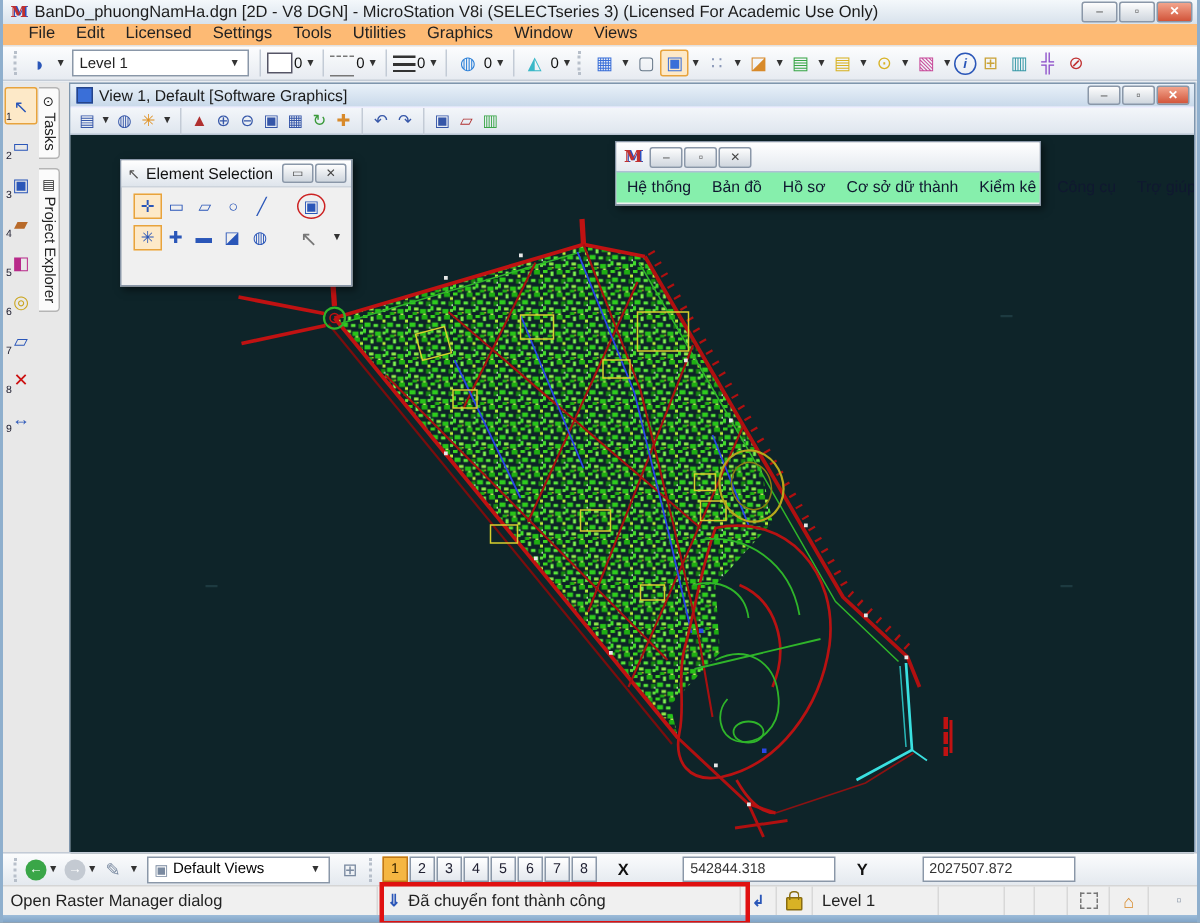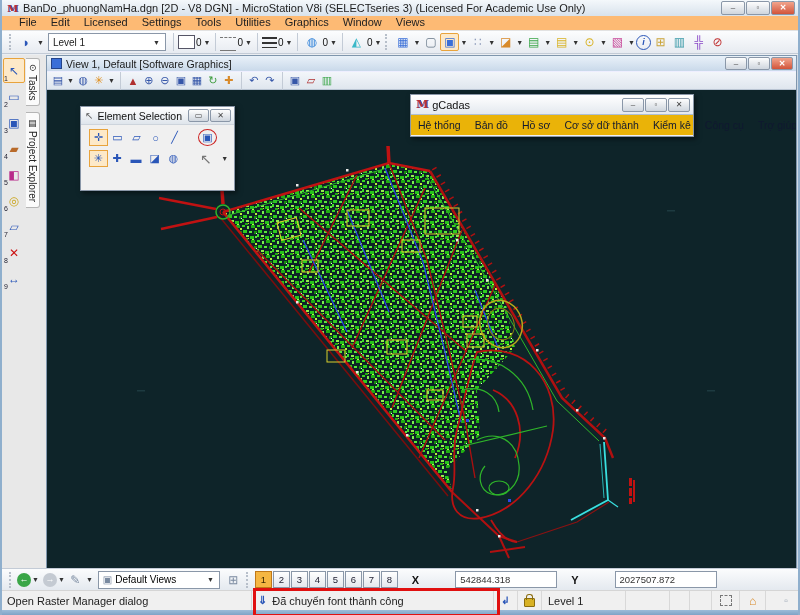--- a/index.html
+++ b/index.html
@@ -69,21 +69,21 @@
   .esico{width:17px;height:15px;display:inline-flex;align-items:center;justify-content:center;font-size:11px;color:#2a56b8;border:1px solid transparent;}
   .esico.hl{border-color:#e8a33c;background:#fde9c8;}
   .esico.ring{border:1.5px solid #cc2222;border-radius:50%;color:#2a56b8;}
   .esspacer{width:14px;}
   
   #gcadas{position:absolute;left:363px;top:4px;width:282px;height:41px;background:#f0f0f0;
     border:1px solid #8a97a8;box-shadow:2px 2px 5px rgba(0,0,0,.5);}
   #gtitle{height:19px;background:linear-gradient(#ffffff,#e4e9ef);display:flex;align-items:center;font-size:11px;color:#111;}
   #glogo{font-weight:bold;color:#c03030;text-shadow:1px 0 #2a4fc0;margin:0 4px 0 5px;font-size:11px;font-family:"DejaVu Serif",serif;}
   #gtitle .wbtn{width:20px;height:12px;}
-  #gmenu{height:20px;background:#eab308;border-top:1px solid #aebfd4;display:flex;align-items:center;font-size:10.5px;color:#101830;}
+  #gmenu{height:20px;background:#86efac;border-top:1px solid #aebfd4;display:flex;align-items:center;font-size:10.5px;color:#101830;}
   .gmenu-item{padding:0 7px;white-space:nowrap;}
   
   #navrow{position:absolute;left:0;top:568px;width:100%;height:22px;background:linear-gradient(#fbfcfd,#e4e9ef);
     border-top:1px solid #c3cbd6;display:flex;align-items:center;font-size:10px;box-sizing:border-box;padding-left:4px;}
   .navcirc{width:14px;height:14px;border-radius:50%;display:inline-flex;align-items:center;justify-content:center;
     color:#fff;font-size:9px;line-height:1;}
   #viewgroups-dd{width:112px;height:16px;border:1px solid #8a97a8;background:#fff;display:inline-flex;align-items:center;
     font-size:10px;padding:0 4px;justify-content:space-between;margin:0 4px;}
   .vnum{width:15px;height:15px;border:1px solid #8a97a8;background:linear-gradient(#fff,#e4e8ee);margin-left:1px;
     display:inline-flex;align-items:center;justify-content:center;font-size:9.5px;color:#223;}
@@ -434,21 +434,20 @@
               <span class="esspacer"></span>
               <span class="esico" style="color: rgb(119, 119, 119); font-size: 14px;">↖</span>
               <span class="esico" style="font-size: 7px; color: rgb(51, 51, 51);">▼</span>
             </div>
         </div>
 
         
         <div id="gcadas">
           <div id="gtitle">
             <span id="glogo">M</span>
-            <span style="flex:1">gCadas</span>
             <span class="wbtns">
               <span class="wbtn">–</span>
               <span class="wbtn">▫</span>
               <span class="wbtn">✕</span>
             </span>
           </div>
           <div id="gmenu">
               <span class="gmenu-item">Hệ thống</span>
               <span class="gmenu-item">Bản đồ</span>
               <span class="gmenu-item">Hồ sơ</span>

